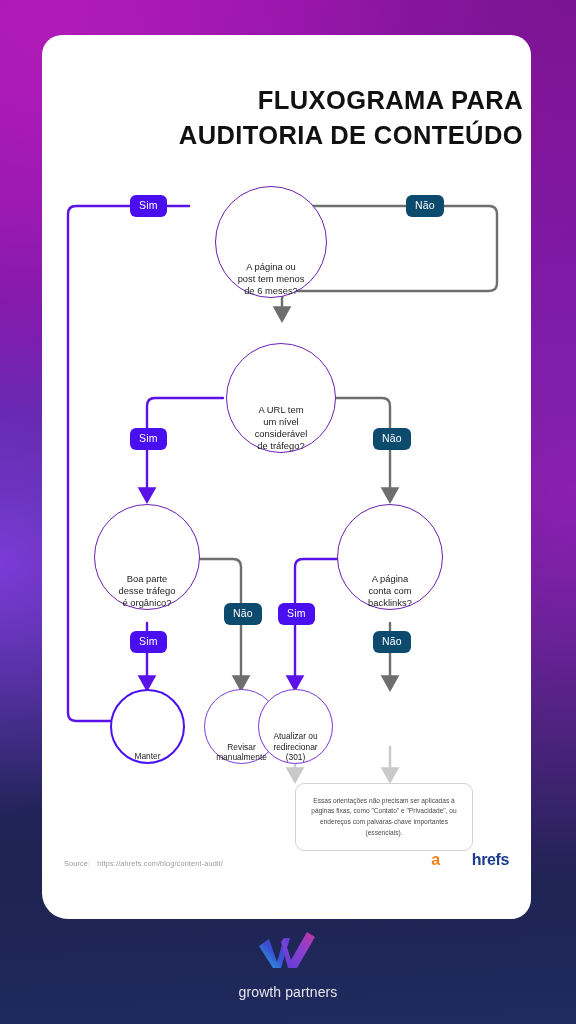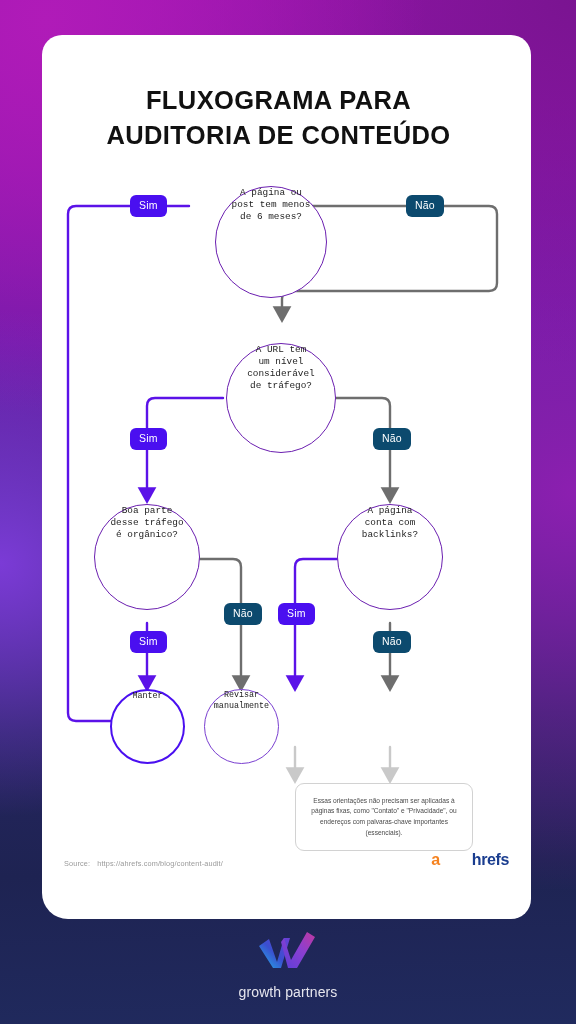--- a/index.html
+++ b/index.html
@@ -19,42 +19,41 @@
   
   .card {
     position:absolute;
     left:42px; top:35px;
     width:489px; height:884px;
     background:#ffffff;
     border-radius:20px 20px 20px 26px;
   }
 
   .title {
-    position:absolute; left:0; right:16px; top:48px;
-    text-align:center;
+    position:absolute; left:0; right:8px; top:48px;
+    text-align:right;
     font-size:25.5px;
     font-weight:bold;
     letter-spacing:0.4px;
     line-height:1.38;
     color:#111111;
   }
   .title span { display:block; }
 
   
   .flow { position:absolute; left:0; top:0; width:489px; height:884px; }
 
   
   .node {
     position:absolute;
     border-radius:50%;
     background:#fff;
-    display:flex; align-items:flex-start; justify-content:center;
+    display:flex; align-items:flex-end; justify-content:center;
     text-align:center;
     color:#1c1c1c;
-    font-family:Liberation Mono, monospace;
   }
   .node-label { line-height:1.28; padding:0 6px; }
   .q { border:1.6px solid #6b1fb0; }
   .n-manter    { border:2.2px solid #4a0ff0; }
   .n-revisar   { border:1.6px solid #7a3fd0; }
   .n-atualizar { border:1.8px solid #7b33d8; }
   .n-excluir   { border:1.6px solid #5e5e5e; }
 
   
   .badge {
@@ -198,20 +197,27 @@
     </div>
   </div>
 
   <div class="node n-revisar" style="left:162px; top:654px; width:75px; height:75px;">
     <div class="node-label" style="font-size:8.4px;">
       <div>Revisar</div>
       <div>manualmente</div>
     </div>
   </div>
 
+  <div class="node n-atualizar" style="left:216px; top:654px; width:75px; height:75px;">
+    <div class="node-label" style="font-size:8.4px;">
+      <div>Atualizar ou</div>
+      <div>redirecionar</div>
+      <div>(301)</div>
+    </div>
+  </div>
 
 
   <div class="badge badge-sim" style="left:88px; top:160px;">Sim</div>
   <div class="badge badge-nao" style="left:364px; top:160px;">Não</div>
 
   <div class="badge badge-sim" style="left:88px; top:393px;">Sim</div>
   <div class="badge badge-nao" style="left:331px; top:393px;">Não</div>
 
   <div class="badge badge-sim" style="left:88px; top:596px;">Sim</div>
   <div class="badge badge-nao" style="left:182px; top:568px;">Não</div>

